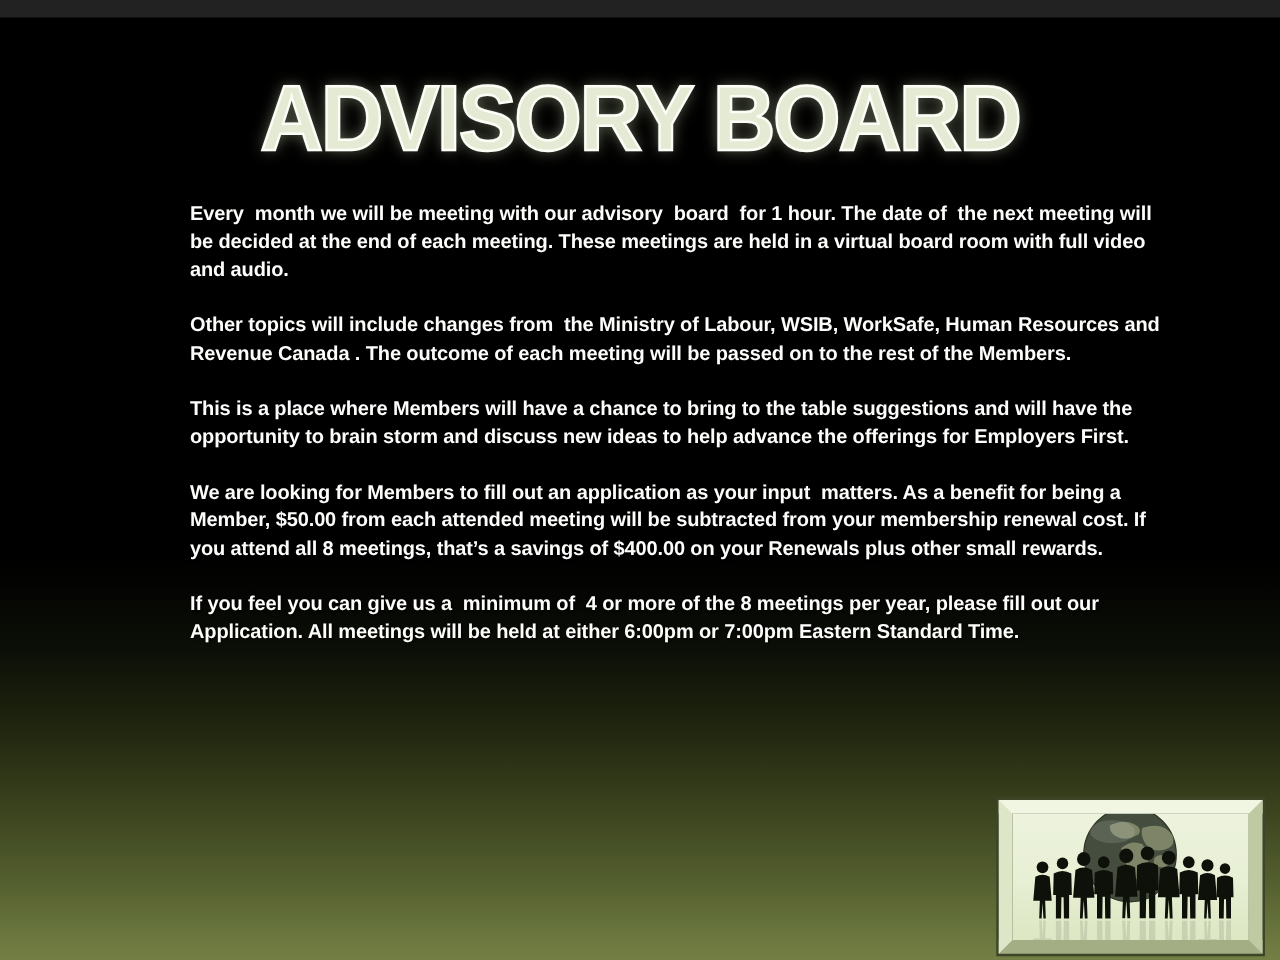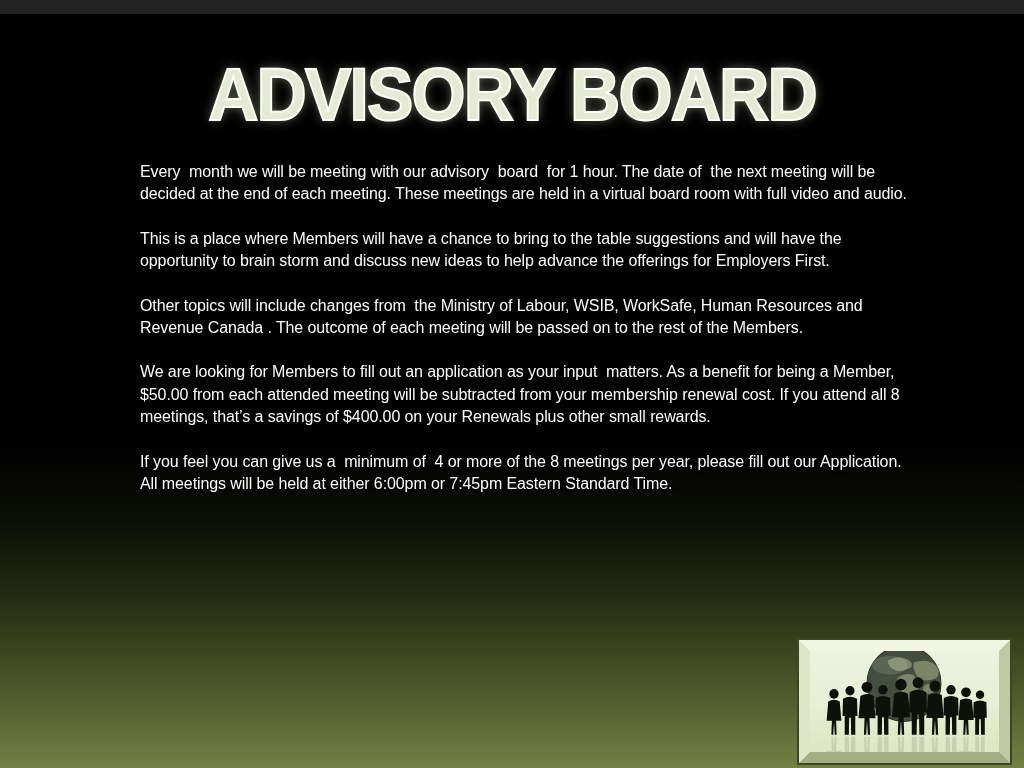--- a/index.html
+++ b/index.html
@@ -35,26 +35,26 @@
     color: #e4ead3;
     -webkit-text-stroke: 2px #fbfdf6;
     text-shadow:
       0 0 12px rgba(219, 233, 187, 0.45),
       3px 3px 3px rgba(0, 0, 0, 0.95),
       0 0 2px rgba(255, 255, 255, 0.8);
   }
   
   .body-text {
     position: absolute;
-    left: 140px;
+    left: 152px;
     top: 147px;
     width: 778px;
     color: #fdfdfb;
     font-size: 16px;
-    font-weight: 400;
+    font-weight: 700;
     line-height: 22.4px;
     letter-spacing: -0.1px;
   }
   .body-text p {
     white-space: pre-wrap;
     margin: 0 0 22px 0;
     text-shadow: 1px 1px 2px rgba(0,0,0,0.8);
   }
   
   .photo {
@@ -87,24 +87,24 @@
 <body>
 
 <div class="slide">
 
   <div class="title-wrap">
     <span class="title">ADVISORY BOARD</span>
   </div>
 
   <div class="body-text">
     <p>Every  month we will be meeting with our advisory  board  for 1 hour. The date of  the next meeting will be decided at the end of each meeting. These meetings are held in a virtual board room with full video and audio.</p>
+    <p>Other topics will include changes from  the Ministry of Labour, WSIB, WorkSafe, Human Resources and  Revenue Canada . The outcome of each meeting will be passed on to the rest of the Members.</p>
     <p>This is a place where Members will have a chance to bring to the table suggestions and will have the opportunity to brain storm and discuss new ideas to help advance the offerings for Employers First.</p>
-    <p>Other topics will include changes from  the Ministry of Labour, WSIB, WorkSafe, Human Resources and  Revenue Canada . The outcome of each meeting will be passed on to the rest of the Members.</p>
     <p>We are looking for Members to fill out an application as your input  matters. As a benefit for being a Member, $50.00 from each attended meeting will be subtracted from your membership renewal cost. If you attend all 8 meetings, that’s a savings of $400.00 on your Renewals plus other small rewards.</p>
-    <p>If you feel you can give us a  minimum of  4 or more of the 8 meetings per year, please fill out our Application. All meetings will be held at either 6:00pm or 7:45pm Eastern Standard Time.</p>
+    <p>If you feel you can give us a  minimum of  4 or more of the 8 meetings per year, please fill out our Application. All meetings will be held at either 6:00pm or 7:00pm Eastern Standard Time.</p>
   </div>
 
   <div class="photo">
     <div class="photo-frame">
       <svg viewBox="0 0 189 99" preserveAspectRatio="none">
         <defs>
           <g id="p-man">
             <circle cx="0" cy="6" r="5.2"></circle>
             <path d="M-8,15 Q0,10.5 8,15 L8.5,34 L6,34 L6,55 L1.3,55 L1,36 L-1,36 L-1.3,55 L-6,55 L-6,34 L-8.5,34 Z"></path>
           </g>

